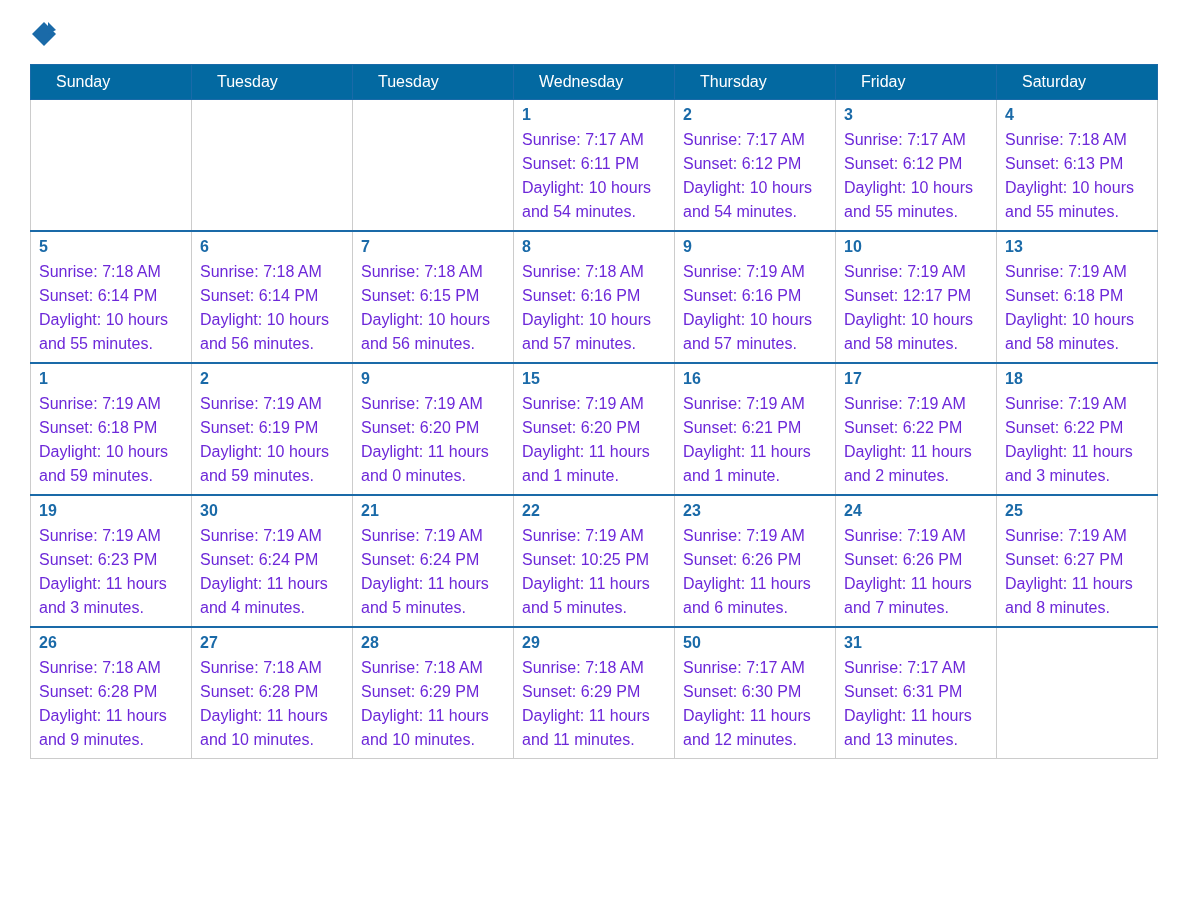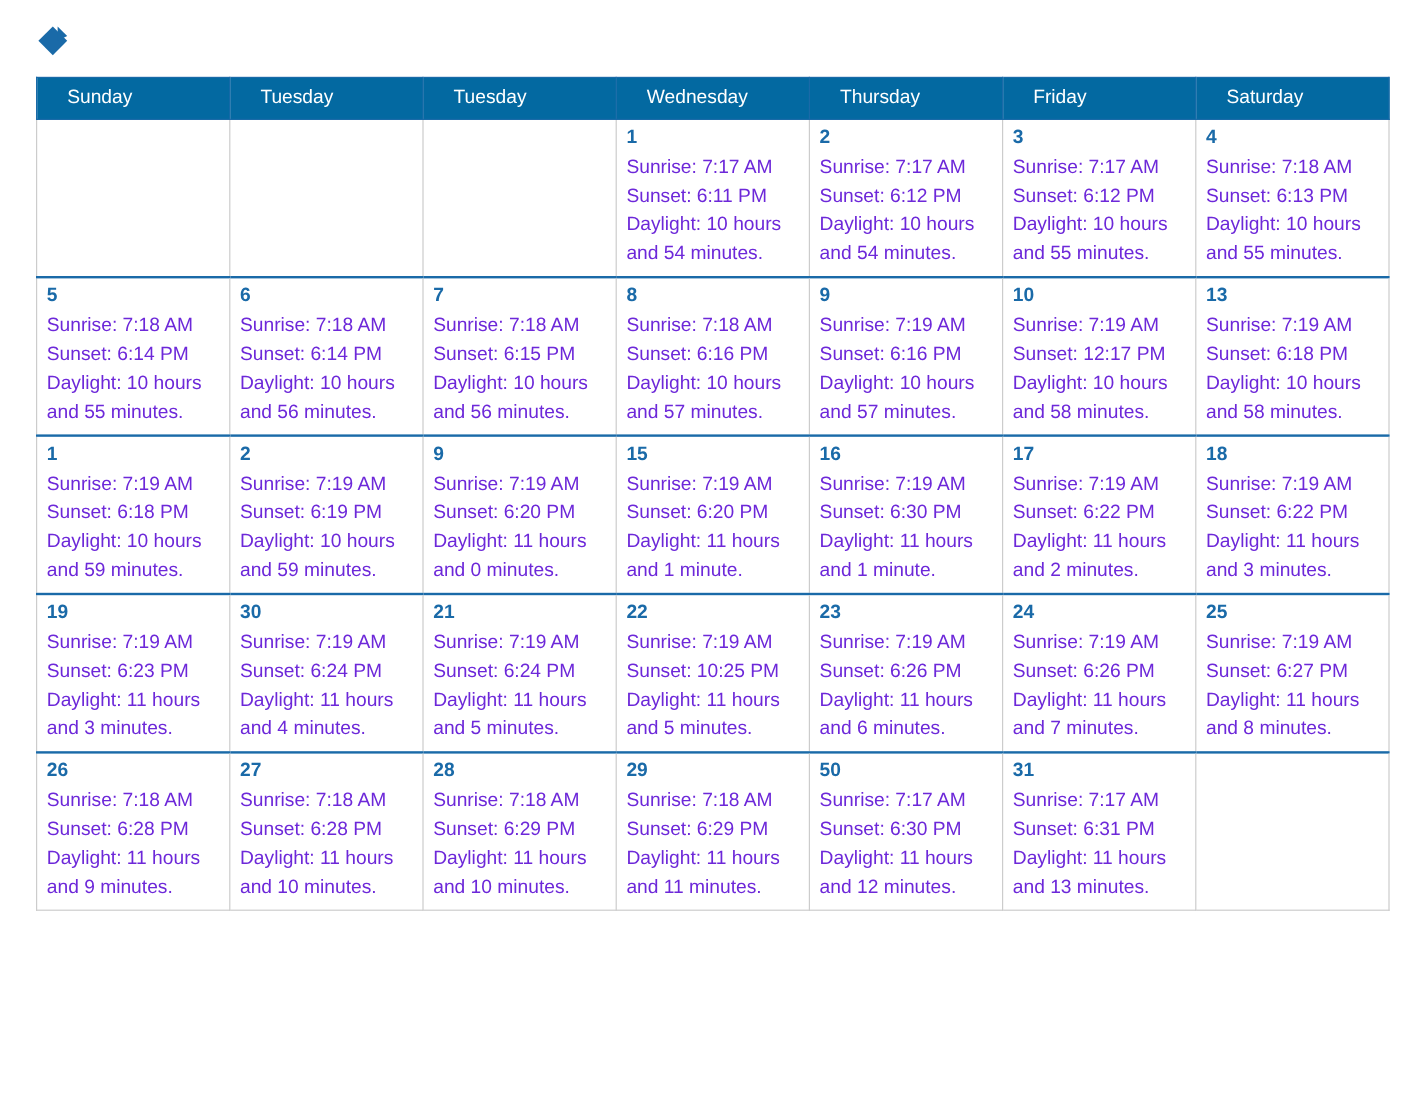--- a/index.html
+++ b/index.html
@@ -216,21 +216,21 @@
         </td>
         <td>
           <span class="day-number">15</span>
           <div class="day-info">Sunrise: 7:19 AM
 Sunset: 6:20 PM
 Daylight: 11 hours and 1 minute.</div>
         </td>
         <td>
           <span class="day-number">16</span>
           <div class="day-info">Sunrise: 7:19 AM
-Sunset: 6:30 PM
+Sunset: 6:21 PM
 Daylight: 11 hours and 1 minute.</div>
         </td>
         <td>
           <span class="day-number">17</span>
           <div class="day-info">Sunrise: 7:19 AM
 Sunset: 6:22 PM
 Daylight: 11 hours and 2 minutes.</div>
         </td>
         <td>
           <span class="day-number">18</span>

